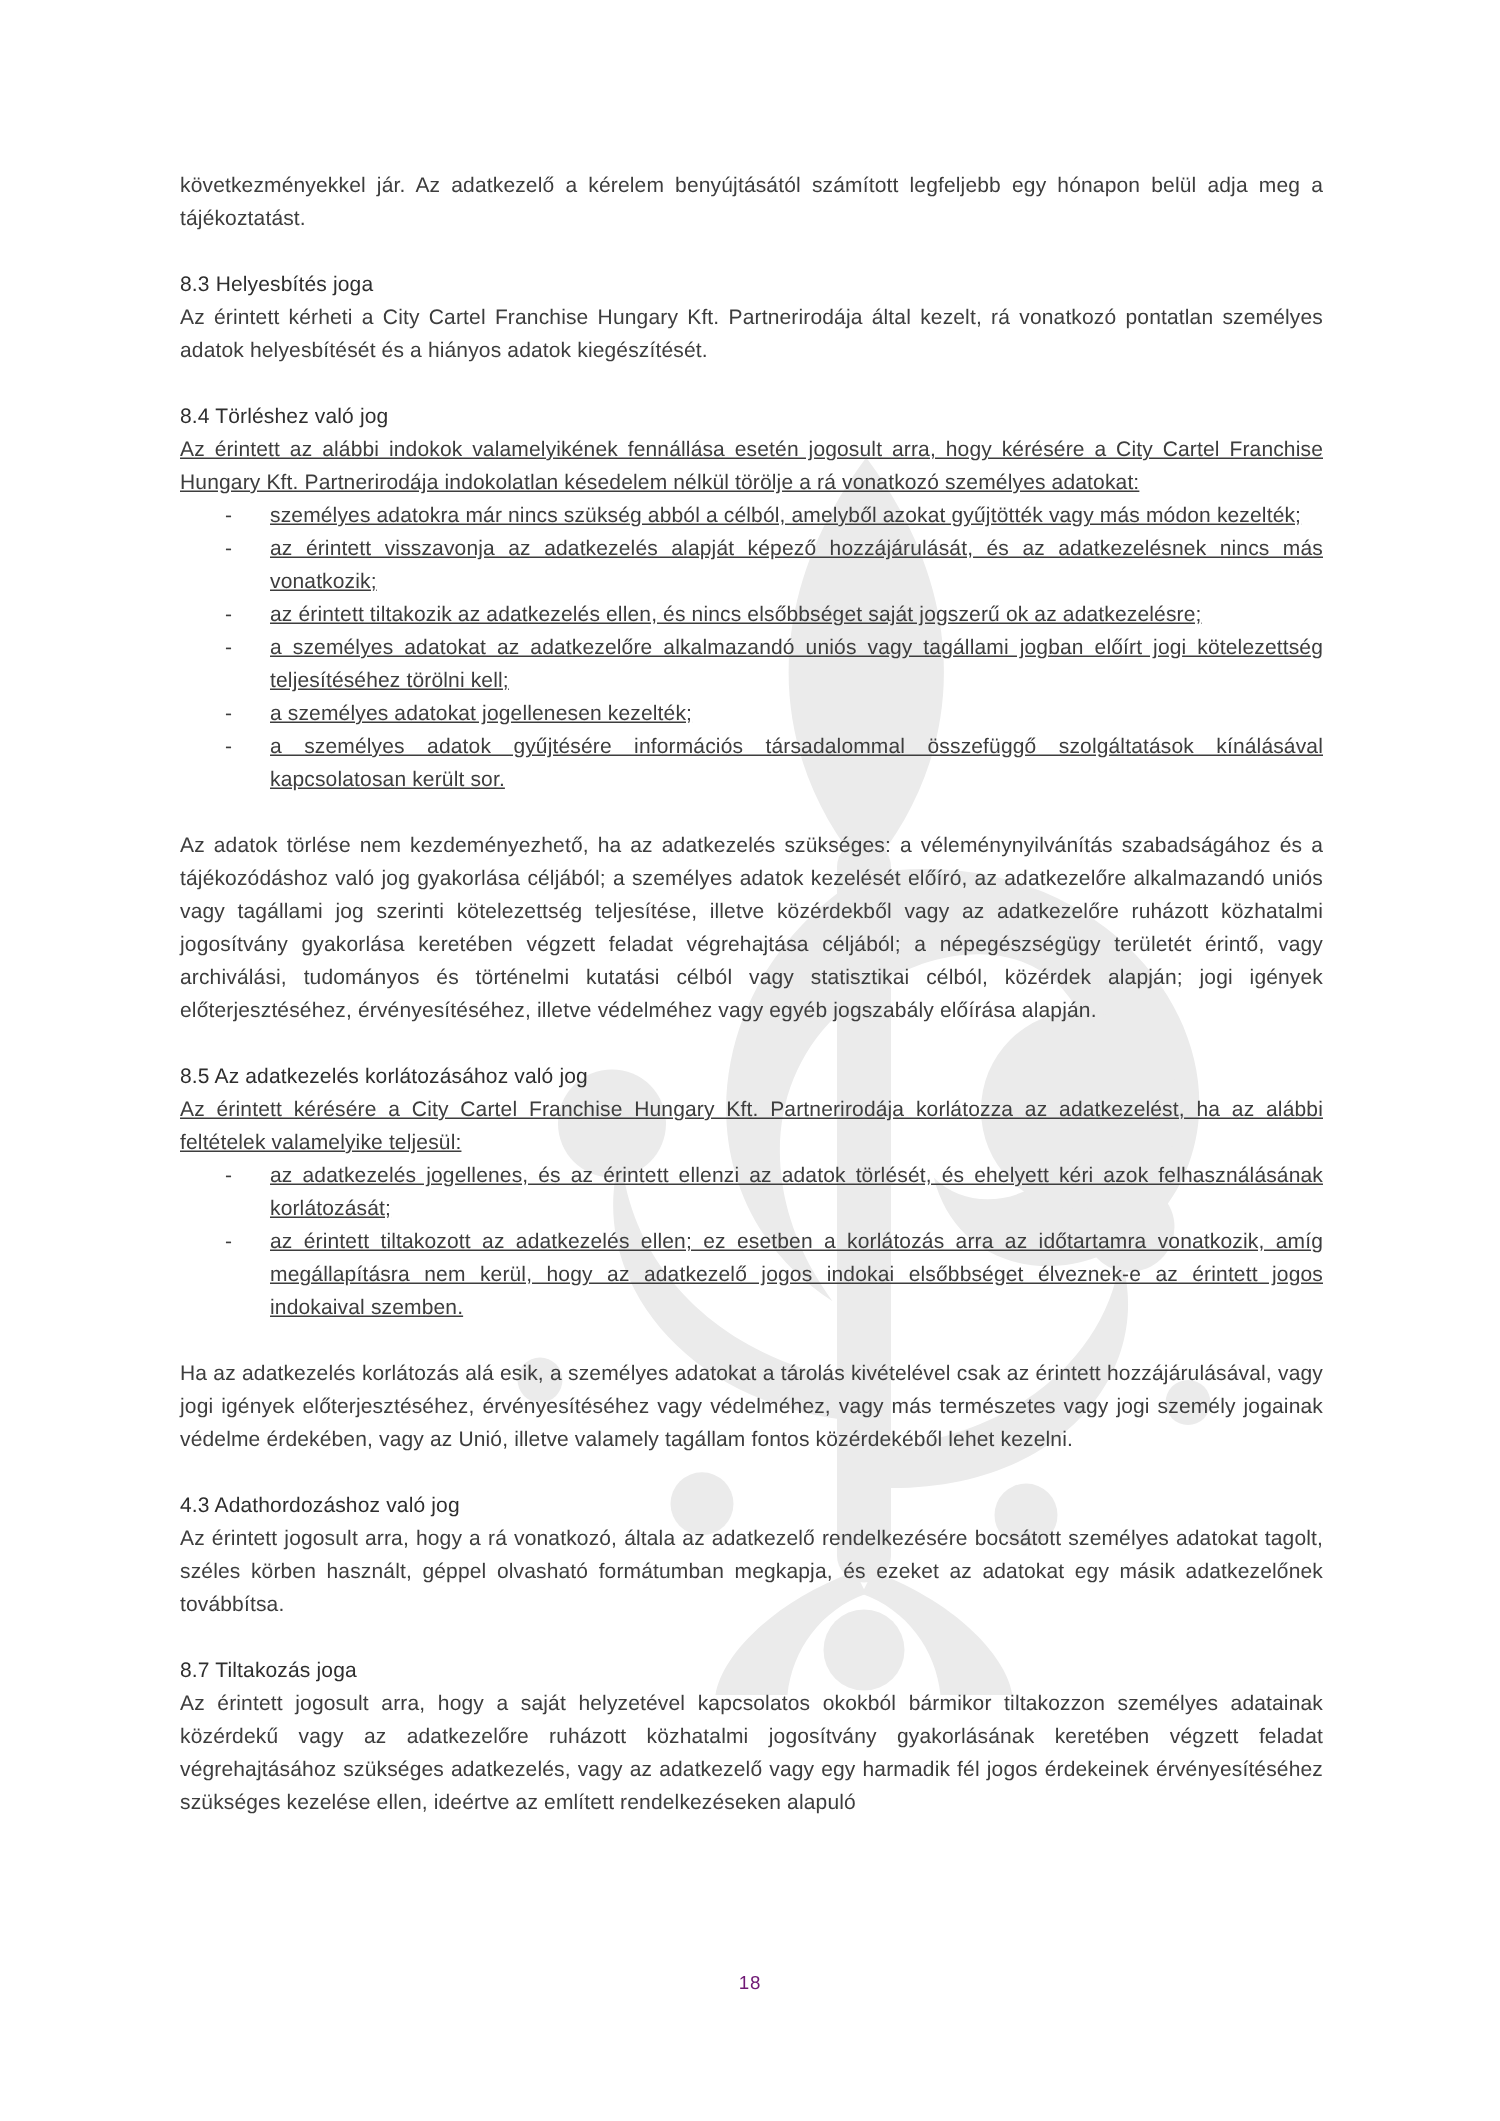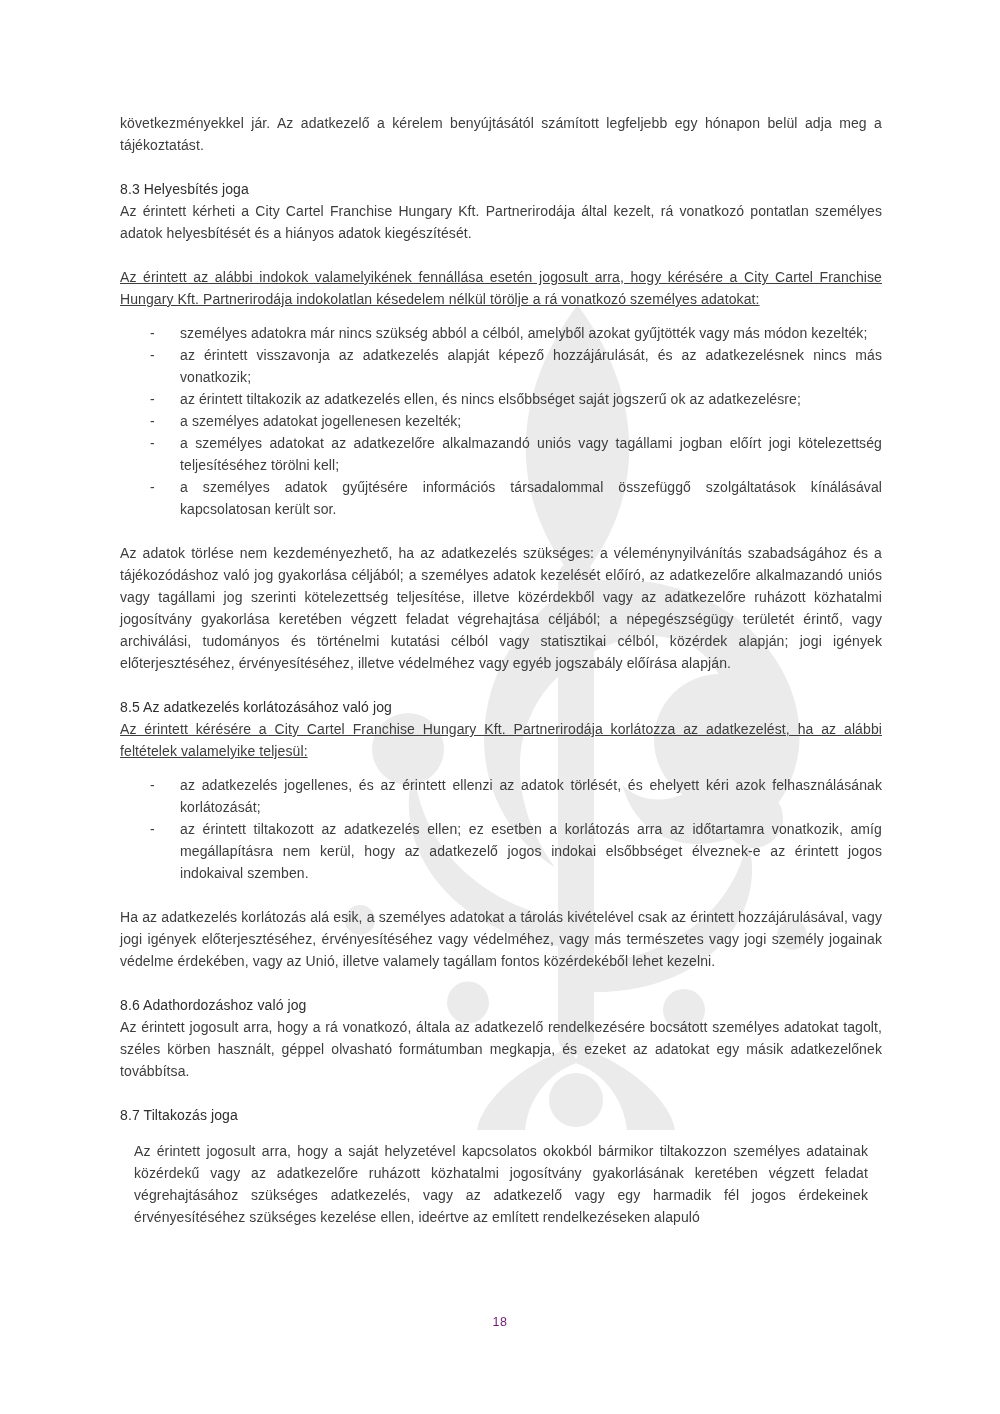--- a/index.html
+++ b/index.html
@@ -24,34 +24,35 @@
     left:120px;top:112px;
     width:762px;
     z-index:1;
     font-size:14px;
     line-height:22px;
     letter-spacing:0.1px;
     text-align:justify;
   }
   .para{margin:0 0 22px 0;}
   .lead{margin:0;text-decoration:underline;}
-  .last{margin:14px;}
+  .last{margin:0;}
   h3.sec-title{
     font-size:14px;
     line-height:22px;
     margin:0;
     color:#2e2e2e;
     font-weight:400;
     letter-spacing:0.1px;
     text-align:left;
   }
   ul.dash{
     list-style:none;
-    margin:12px 0 22px 0;
+    margin:0 0 22px 0;
     padding:0;
+    text-decoration:underline;
   }
   ul.dash li{
     position:relative;
     padding-left:60px;
     margin:0;
   }
   ul.dash li::before{
     content:"-";
     position:absolute;
     left:30px;
@@ -100,40 +101,41 @@
     </g>
   </svg>
 
   <main class="doc">
 
     <p class="para">következményekkel jár. Az adatkezelő a kérelem benyújtásától számított legfeljebb egy hónapon belül adja meg a tájékoztatást.</p>
 
     <h3 class="sec-title">8.3 Helyesbítés joga</h3>
     <p class="para">Az érintett kérheti a City Cartel Franchise Hungary Kft. Partnerirodája által kezelt, rá vonatkozó pontatlan személyes adatok helyesbítését és a hiányos adatok kiegészítését.</p>
 
+    <h3 class="sec-title">8.4 Törléshez való jog</h3>
     <p class="lead">Az érintett az alábbi indokok valamelyikének fennállása esetén jogosult arra, hogy kérésére a City Cartel Franchise Hungary Kft. Partnerirodája indokolatlan késedelem nélkül törölje a rá vonatkozó személyes adatokat:</p>
     <ul class="dash">
       <li>személyes adatokra már nincs szükség abból a célból, amelyből azokat gyűjtötték vagy más módon kezelték;</li>
       <li>az érintett visszavonja az adatkezelés alapját képező hozzájárulását, és az adatkezelésnek nincs más vonatkozik;</li>
       <li>az érintett tiltakozik az adatkezelés ellen, és nincs elsőbbséget saját jogszerű ok az adatkezelésre;</li>
+      <li>a személyes adatokat az adatkezelőre alkalmazandó uniós vagy tagállami jogban előírt jogi kötelezettség teljesítéséhez törölni kell;</li>
       <li>a személyes adatokat jogellenesen kezelték;</li>
-      <li>a személyes adatokat az adatkezelőre alkalmazandó uniós vagy tagállami jogban előírt jogi kötelezettség teljesítéséhez törölni kell;</li>
       <li>a személyes adatok gyűjtésére információs társadalommal összefüggő szolgáltatások kínálásával kapcsolatosan került sor.</li>
     </ul>
     <p class="para">Az adatok törlése nem kezdeményezhető, ha az adatkezelés szükséges: a véleménynyilvánítás szabadságához és a tájékozódáshoz való jog gyakorlása céljából; a személyes adatok kezelését előíró, az adatkezelőre alkalmazandó uniós vagy tagállami jog szerinti kötelezettség teljesítése, illetve közérdekből vagy az adatkezelőre ruházott közhatalmi jogosítvány gyakorlása keretében végzett feladat végrehajtása céljából; a népegészségügy területét érintő, vagy archiválási, tudományos és történelmi kutatási célból vagy statisztikai célból, közérdek alapján;  jogi igények előterjesztéséhez, érvényesítéséhez, illetve védelméhez vagy egyéb jogszabály előírása alapján.</p>
 
     <h3 class="sec-title">8.5  Az adatkezelés korlátozásához való jog</h3>
     <p class="lead">Az érintett kérésére a City Cartel Franchise Hungary Kft. Partnerirodája korlátozza az adatkezelést, ha az alábbi feltételek valamelyike teljesül:</p>
     <ul class="dash">
       <li>az adatkezelés jogellenes, és az érintett ellenzi az adatok törlését, és ehelyett kéri azok felhasználásának korlátozását;</li>
       <li>az érintett tiltakozott az adatkezelés ellen; ez esetben a korlátozás arra az időtartamra vonatkozik, amíg megállapításra nem kerül, hogy az adatkezelő jogos indokai elsőbbséget élveznek-e az érintett jogos indokaival szemben.</li>
     </ul>
     <p class="para">Ha az adatkezelés korlátozás alá esik, a személyes adatokat a tárolás kivételével csak az érintett hozzájárulásával, vagy jogi igények előterjesztéséhez, érvényesítéséhez vagy védelméhez, vagy más természetes vagy jogi személy jogainak védelme érdekében, vagy az Unió, illetve valamely tagállam fontos közérdekéből lehet kezelni.</p>
 
-    <h3 class="sec-title">8.6 Adathordozáshoz való jog</h3>
+    <h3 class="sec-title">4.3 Adathordozáshoz való jog</h3>
     <p class="para">Az érintett jogosult arra, hogy a rá vonatkozó, általa az adatkezelő rendelkezésére bocsátott személyes adatokat tagolt, széles körben használt, géppel olvasható formátumban megkapja, és ezeket az adatokat egy másik adatkezelőnek továbbítsa.</p>
 
     <h3 class="sec-title">8.7 Tiltakozás joga</h3>
     <p class="para last">Az érintett jogosult arra, hogy a saját helyzetével kapcsolatos okokból bármikor tiltakozzon személyes adatainak közérdekű vagy az adatkezelőre ruházott közhatalmi jogosítvány gyakorlásának keretében végzett feladat végrehajtásához szükséges adatkezelés, vagy az adatkezelő vagy egy harmadik fél jogos érdekeinek érvényesítéséhez szükséges kezelése ellen, ideértve az említett rendelkezéseken alapuló</p>
 
   </main>
 
   <div class="footer-pagenum">18</div>
 
 </div>

